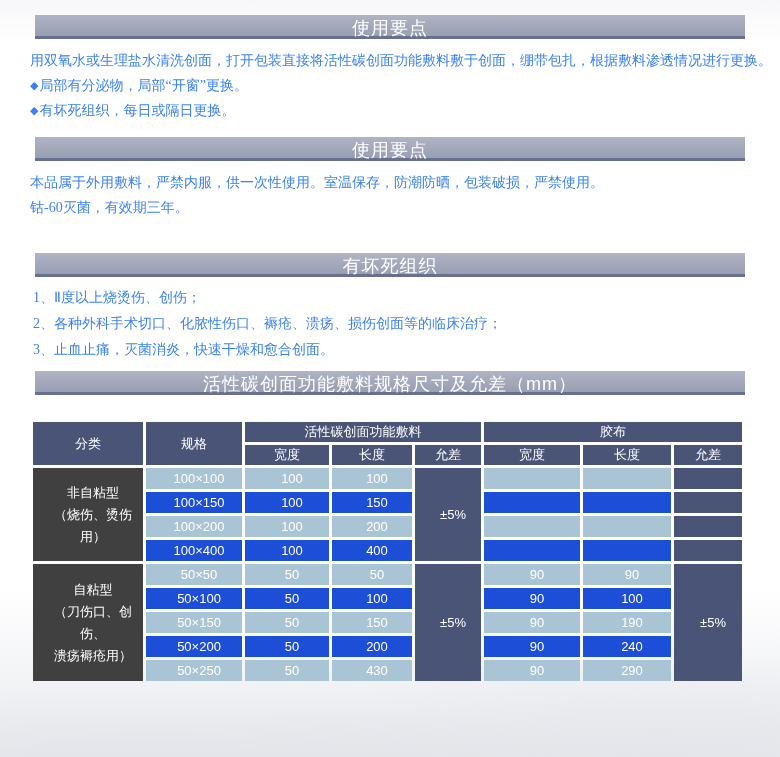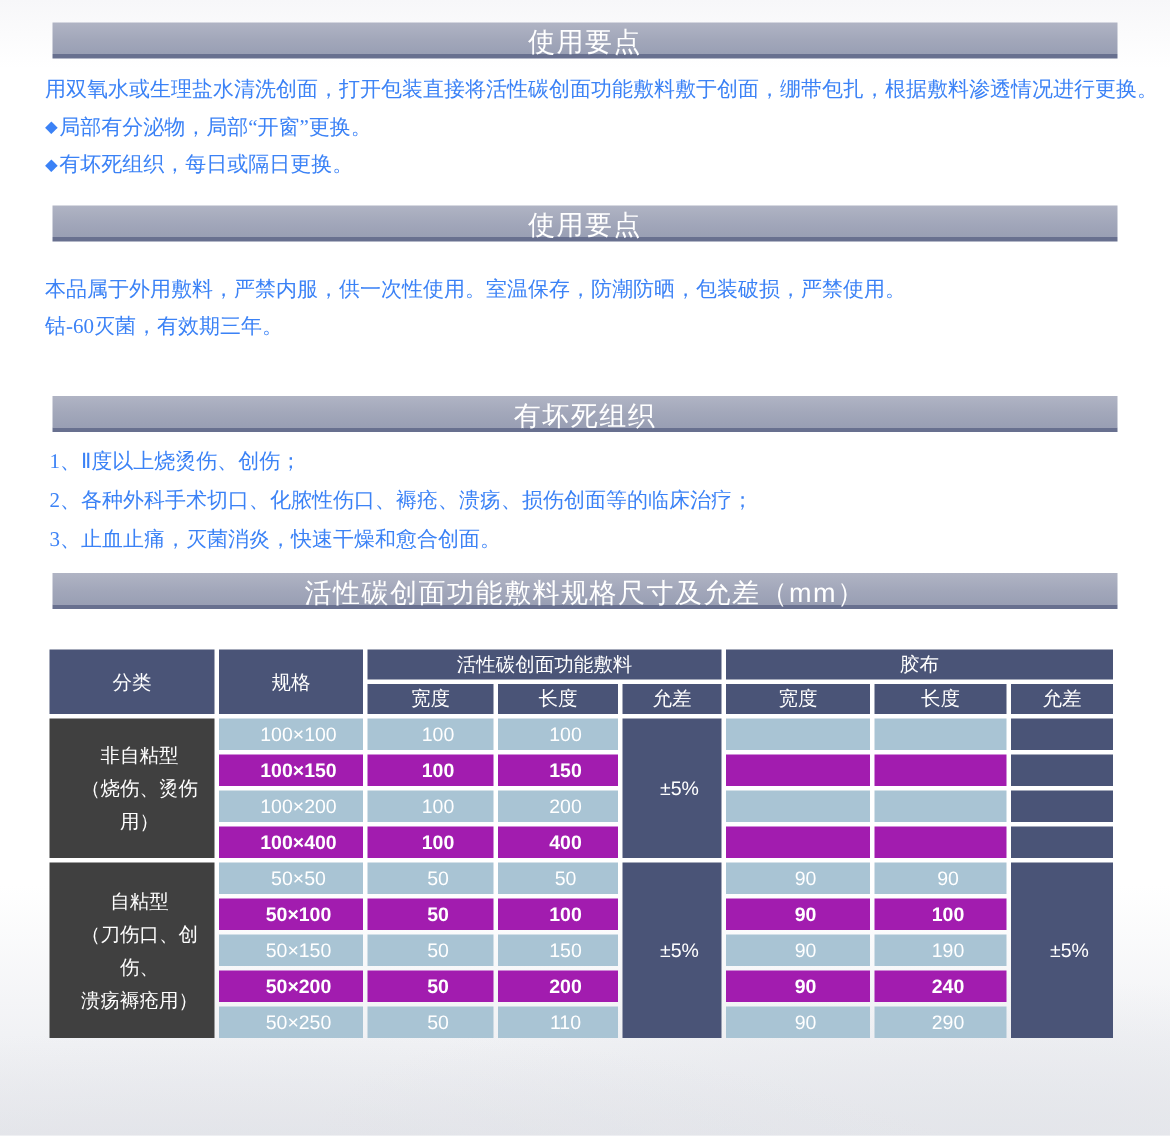--- a/index.html
+++ b/index.html
@@ -31,40 +31,40 @@
   }
   table.spec th, table.spec td {
     text-align:center; vertical-align:middle;
     font-size:13px; font-weight:normal; color:#ffffff;
     padding:0; overflow:hidden;
   }
   table.spec th { height:20px; }
   table.spec td { height:21px;padding-left:10px; }
   .c-dark  { background:#4a5477; }
   tr.r-light td.data { background:#a9c4d4; }
-  tr.r-dark  td.data { background:#a21caf;font-weight:bold; }
+  tr.r-dark  td.data { background:#1d4ed8; }
   td.catcell { background:#404040; line-height:22px; font-size:13px; }
   td.tolcell { background:#4a5477; }
   th.grouphead { height:22px; }
   th.stub { height:45px; }
 </style>
 </head>
 <body>
 
 <div class="banner" style="margin-top:15px">使用要点</div>
 
 <div class="textblock" style="padding-top:9px">
   <div class="line">用双氧水或生理盐水清洗创面，打开包装直接将活性碳创面功能敷料敷于创面，绷带包扎，根据敷料渗透情况进行更换。</div>
   <div class="line"><span class="bullet">◆</span><span>局部有分泌物，局部“开窗”更换。</span></div>
   <div class="line"><span class="bullet">◆</span><span>有坏死组织，每日或隔日更换。</span></div>
 </div>
 
 <div class="banner" style="margin-top:14px">使用要点</div>
 
-<div class="textblock" style="padding-top:20px">
+<div class="textblock" style="padding-top:9px">
   <div class="line">本品属于外用敷料，严禁内服，供一次性使用。室温保存，防潮防晒，包装破损，严禁使用。</div>
   <div class="line">钴-60灭菌，有效期三年。</div>
 </div>
 
 <div class="banner" style="margin-top:33px">有坏死组织</div>
 
 <div class="textblock scopeblock" style="padding-top:8px">
   <div class="line">1、Ⅱ度以上烧烫伤、创伤；</div>
   <div class="line">2、各种外科手术切口、化脓性伤口、褥疮、溃疡、损伤创面等的临床治疗；</div>
   <div class="line">3、止血止痛，灭菌消炎，快速干燥和愈合创面。</div>
@@ -168,18 +168,18 @@
   <tr class="r-dark">
     <td class="data">50×200</td>
     <td class="data">50</td>
     <td class="data">200</td>
     <td class="data">90</td>
     <td class="data">240</td>
   </tr>
   <tr class="r-light">
     <td class="data">50×250</td>
     <td class="data">50</td>
-    <td class="data">110</td>
+    <td class="data">430</td>
     <td class="data">90</td>
     <td class="data">290</td>
   </tr>
 </tbody>
   </table>
 
 </body></html>

